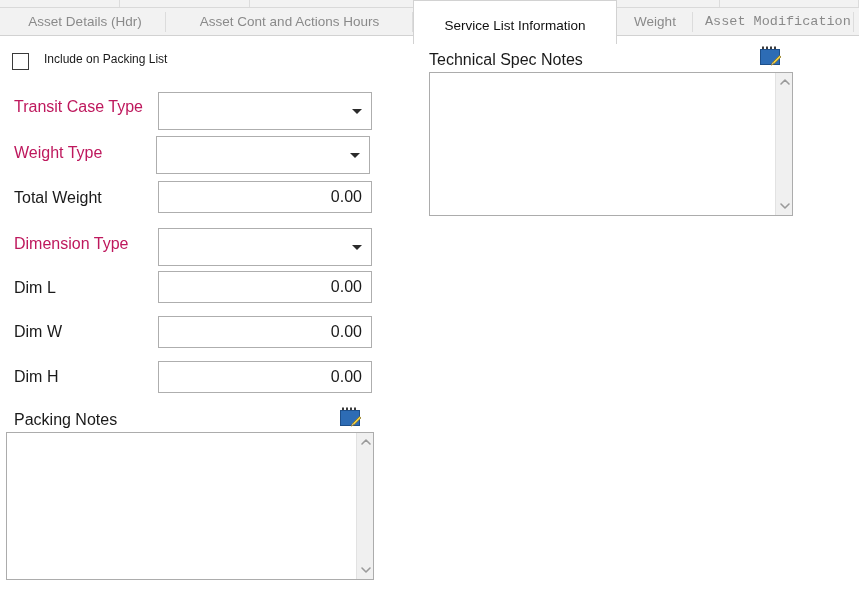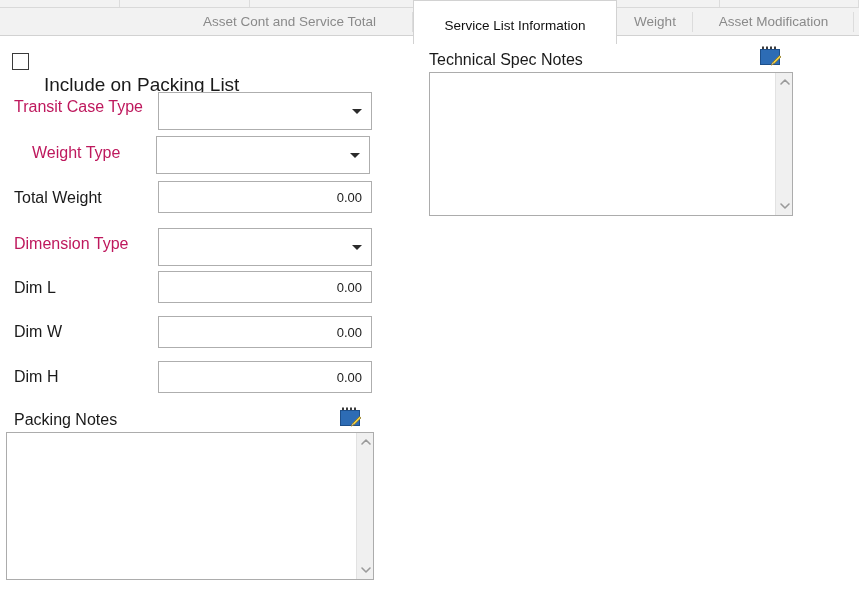--- a/index.html
+++ b/index.html
@@ -78,21 +78,21 @@
   }
 
   
   .chk-row{position:absolute;left:12px;top:17px;width:320px;height:20px;}
   .chkbox{
     position:absolute;left:0;top:0;width:17px;height:17px;
     border:1.4px solid #3a3a3a;background:#ffffff;box-sizing:border-box;
   }
   .chk-label{
     position:absolute;left:32px;top:-1px;
-    font-size:19px;color:#1a1a1a;white-space:nowrap;margin-top:22px;
+    font-size:12px;color:#1a1a1a;white-space:nowrap;
   }
 
   
   .flabel{
     position:absolute;
     font-size:16px;
     color:#1a1a1a;
     white-space:nowrap;
   }
   .flabel.link{
@@ -115,21 +115,21 @@
     border-top:5px solid #2b2b2b;
   }
 
   
   .tinput{
     position:absolute;
     border:1px solid #aeaeae;
     background:#ffffff;
     box-sizing:border-box;
     text-align:right;
-    font-size:13px;
+    font-size:16px;
     color:#1a1a1a;
     padding-right:9px;
     display:flex;
     align-items:center;
     justify-content:flex-end;
   }
 
   
   .notes-icon{
     position:absolute;
@@ -164,39 +164,40 @@
     <div class="ctab" style="left: 0px; width: 120px;"></div>
     <div class="ctab" style="left: 120px; width: 130px;"></div>
     <div class="ctab" style="left: 250px; width: 170px;"></div>
     <div class="ctab" style="left: 420px; width: 180px;"></div>
     <div class="ctab" style="left: 600px; width: 120px;"></div>
     <div class="ctab" style="left: 720px; width: 139px;"></div>
   </div>
 
 <div class="tabstrip" id="tabstrip">
   <div class="strip-underline"></div>
-    <div class="tab" style="left: 166px; width: 247px;"><span>Asset Cont and Service Total</span><span class="sep"></span></div>
+<div class="tab" style="left: 4px; width: 162px;"><span>Asset Details (Hdr)</span><span class="sep"></span></div>
+    <div class="tab" style="left: 166px; width: 247px;"><span>Asset Cont and Actions Hours</span><span class="sep"></span></div>
     <div class="tab active" style="left: 413px; width: 204px;"><span>Service List Information</span></div>
     <div class="tab" style="left: 617px; width: 76px;"><span>Weight</span><span class="sep"></span></div>
-    <div class="tab" style="left: 693px; width: 161px;"><span>Asset Modification</span><span class="sep"></span></div>
+    <div class="tab" style="left: 693px; width: 161px; font-family: Liberation Mono, monospace;"><span>Asset Modification</span><span class="sep"></span></div>
   </div>
 
 <div class="pane">
 
   <div class="chk-row">
     <span class="chkbox"></span>
     <span class="chk-label">Include on Packing List</span>
   </div>
 
   <div id="fields-host">
       <div class="flabel link" style="left: 14px; top: 62px;">Transit Case Type</div>
       <div class="combo" style="left: 158px; top: 56px; width: 214px; height: 38px;">
         <span class="arrow"></span>
       </div>
-      <div class="flabel link" style="left: 32px; top: 108px;">Weight Type</div>
+      <div class="flabel link" style="left: 14px; top: 108px;">Weight Type</div>
       <div class="combo" style="left: 156px; top: 100px; width: 214px; height: 38px;">
         <span class="arrow"></span>
       </div>
       <div class="flabel" style="left: 14px; top: 153px;">Total Weight</div>
       <div class="tinput" style="left: 158px; top: 145px; width: 214px; height: 32px;">0.00</div>
       <div class="flabel link" style="left: 14px; top: 199px;">Dimension Type</div>
       <div class="combo" style="left: 158px; top: 192px; width: 214px; height: 38px;">
         <span class="arrow"></span>
       </div>
       <div class="flabel" style="left: 14px; top: 243px;">Dim L</div>

